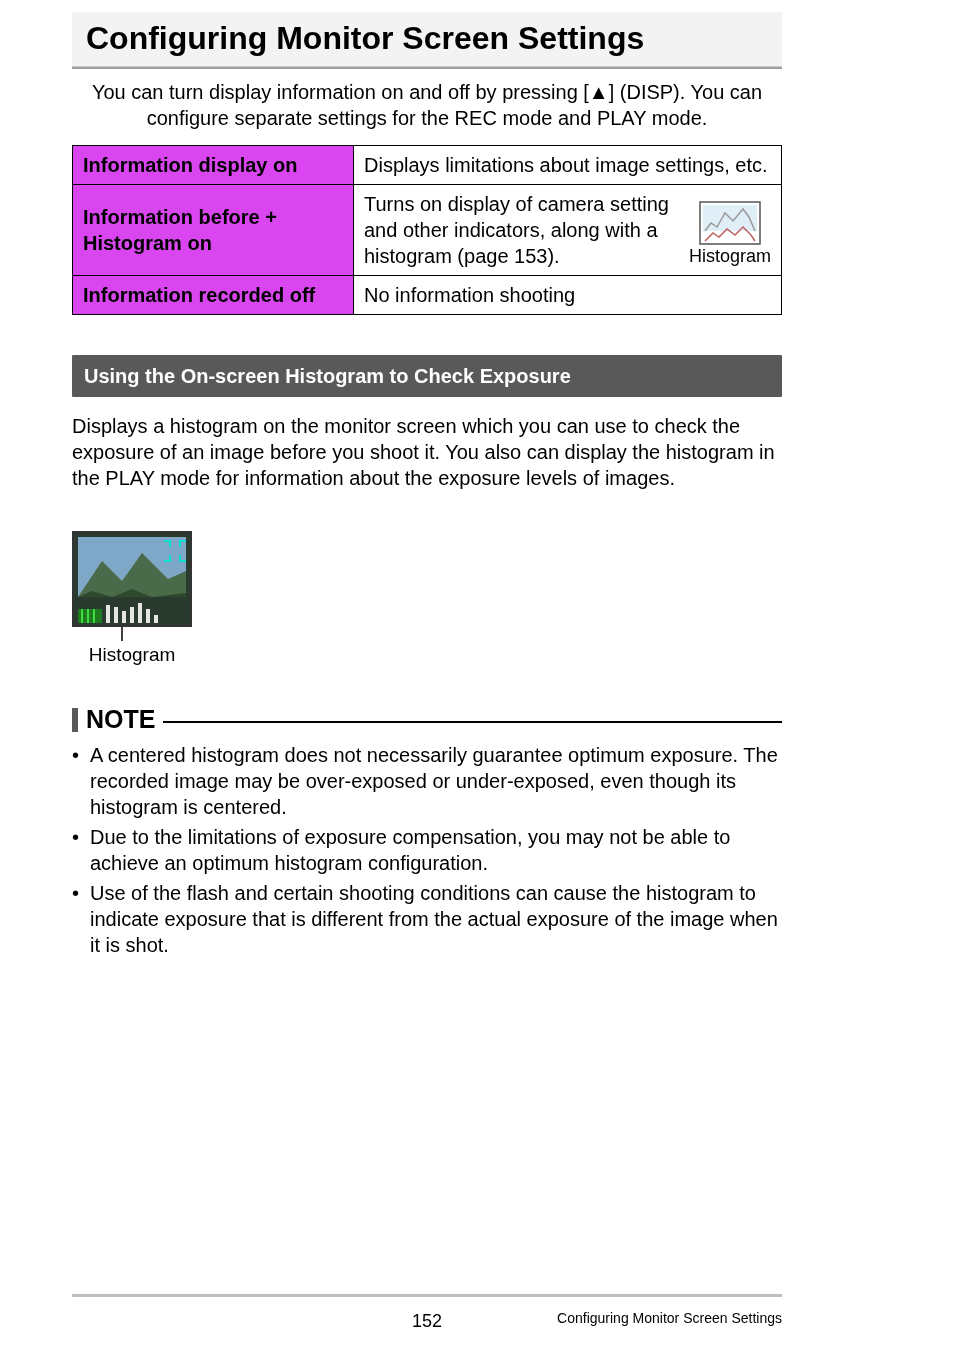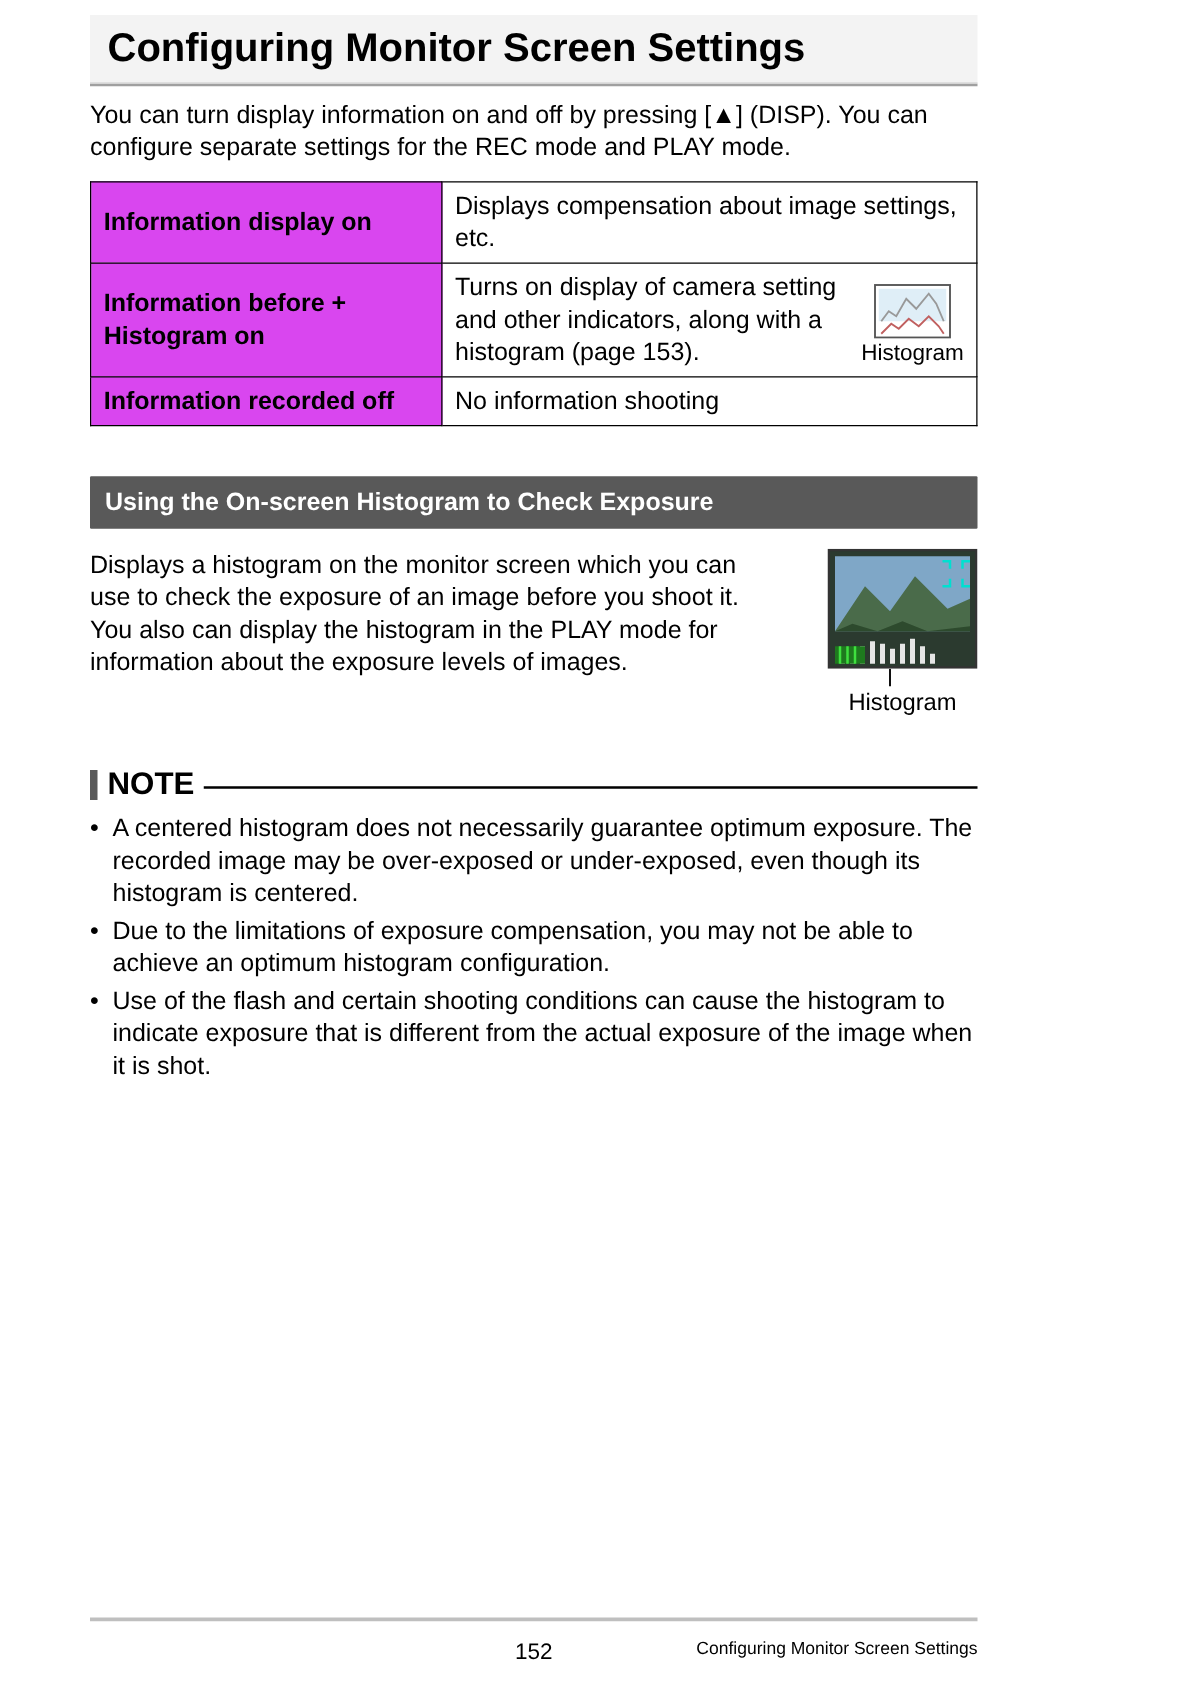--- a/index.html
+++ b/index.html
@@ -25,20 +25,21 @@
   .page-title {
     font-size: 32px;
     font-weight: bold;
     background: #f3f3f3;
     padding: 6px 0 6px 14px;
     margin: 0;
     border-bottom: 1px solid #ccc;
   }
   .intro {
     margin: 2px 0 14px 0;
+    text-align: center;
   }
   table.info {
     width: 100%;
     border-collapse: collapse;
     font-size: 20px;
   }
   table.info td {
     border: 1px solid #000;
     padding: 6px 10px;
     vertical-align: middle;
@@ -66,20 +67,21 @@
     font-size: 20px;
     font-weight: bold;
     padding: 8px 12px;
     margin: 40px 0 16px 0;
     border-radius: 1px;
   }
   .histo-row {
     display: flex;
     gap: 40px;
     align-items: flex-start;
+    flex-direction: column;
   }
   .histo-row .txt { flex: 1; }
   .histo-fig {
     display: flex;
     flex-direction: column;
     align-items: center;
     font-size: 19px;
   }
   .note-head {
     display: flex;
@@ -146,21 +148,21 @@
   <div class="title-block">
     <h1 class="page-title">Configuring Monitor Screen Settings</h1>
   </div>
 
   <p class="intro">You can turn display information on and off by pressing [▲] (DISP). You can configure separate settings for the REC mode and PLAY mode.</p>
 
   <table class="info">
     <tbody>
         <tr>
       <td class="label">Information display on</td>
-      <td>Displays compensation about image settings, etc.</td>
+      <td>Displays limitations about image settings, etc.</td>
     </tr>
     <tr>
       <td class="label">Information before + Histogram on</td>
       <td>
         <div class="row2-cell">
           <div class="row2-text">Turns on display of camera setting and other indicators, along with a histogram (page 153).</div>
           <div class="thumb-wrap">
             <span>
               <svg width="62" height="44" viewBox="0 0 62 44">
                 <rect x="1" y="1" width="60" height="42" fill="none" stroke="#555" stroke-width="1.5"></rect>

